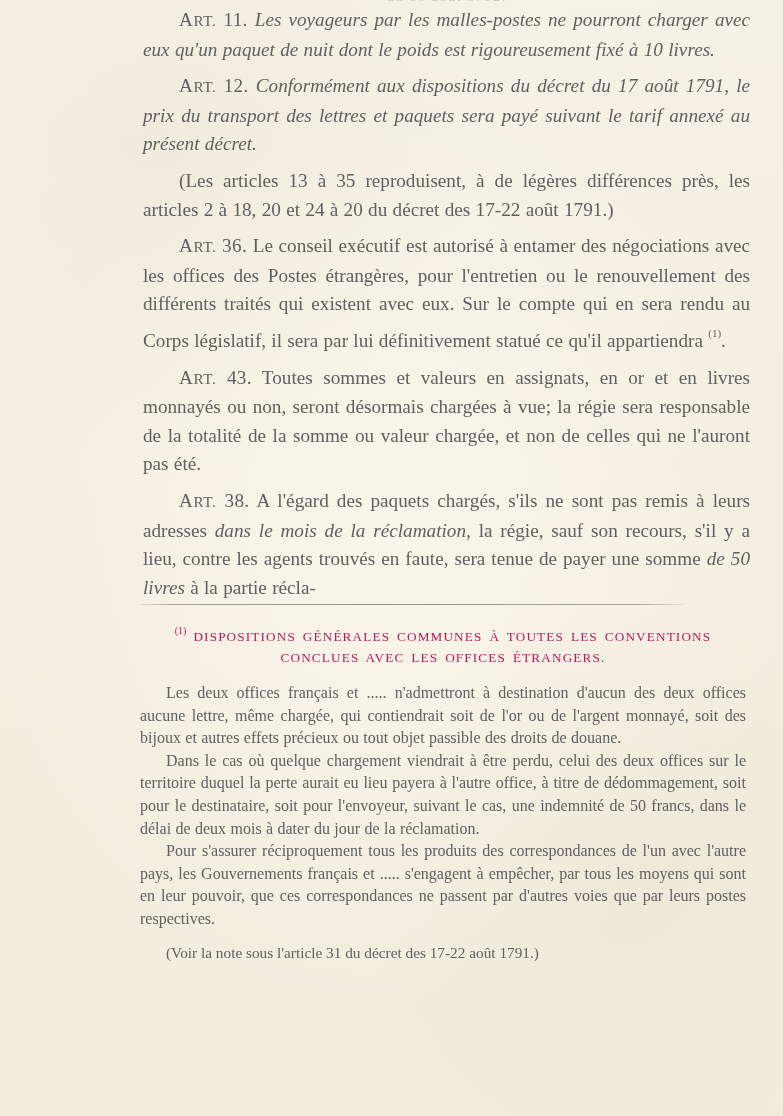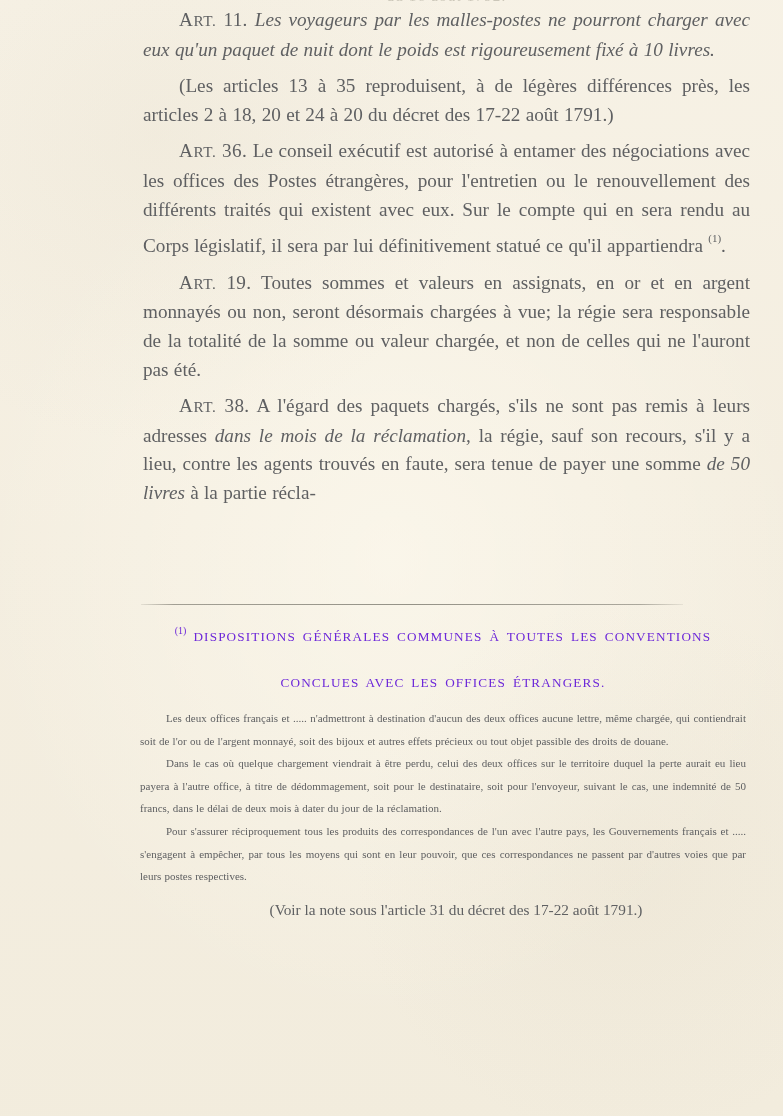--- a/index.html
+++ b/index.html
@@ -111,70 +111,71 @@
     top: 620px;
     width: 606px;
   }
 
   .fn-title {
     text-align: center;
     font-size: 13.2px;
     letter-spacing: 1.15px;
     line-height: 21px;
     text-transform: uppercase;
-    color: #6d28d9;
+    color: #be185d;
     word-spacing: 2.5px;
   }
   .fn-title .marker {
     font-size: 10px;
     vertical-align: 7px;
     letter-spacing: 0;
     margin-right: 7px;
     text-transform: none;
   }
-  .fn-title-l2 { display: block; margin-top: 25px; }
+  .fn-title-l2 { display: block; }
 
   p.fn-para {
     margin: 0;
-    font-size: 11px;
+    font-size: 16px;
     line-height: 22.6px;
     text-align: justify;
     text-indent: 26px;
     word-spacing: 0.4px;
     font-family: Liberation Serif, serif;
   }
   p.fn-para.first { margin-top: 14px; }
 
   p.fn-tail {
     margin: 11px 0 0 0;
     font-size: 15.3px;
     line-height: 22.6px;
-    text-align: center;
+    text-align: left;
     text-indent: 26px;
   }
 </style>
 </head>
 <body>
 
 <div class="page"></div>
 
 <div class="content">
 
   <div class="running-head">du 16 août 1792.</div>
 
   <div class="body-block">
 
     <p class="para"><span class="artno"><span class="big">A</span><span class="sm">RT.</span></span> <span class="num-art">11.</span> <span class="it">Les voyageurs par les malles-postes ne pourront charger avec eux qu'un paquet de nuit dont le poids est rigoureusement fixé à 10 livres.</span></p>
 
+    <p class="para"><span class="artno"><span class="big">A</span><span class="sm">RT.</span></span> <span class="num-art">12.</span> <span class="it">Conformément aux dispositions du décret du 17 août 1791, le prix du transport des lettres et paquets sera payé suivant le tarif annexé au présent décret.</span></p>
 
     <p class="para">(Les articles 13 à 35 reproduisent, à de légères différences près, les articles 2 à 18, 20 et 24 à 20 du décret des 17-22 août 1791.)</p>
 
     <p class="para"><span class="artno"><span class="big">A</span><span class="sm">RT.</span></span> <span class="num-art">36.</span> <span>Le conseil exécutif est autorisé à entamer des négociations avec les offices des Postes étrangères, pour l'entretien ou le renouvellement des différents traités qui existent avec eux. Sur le compte qui en sera rendu au Corps législatif, il sera par lui définitivement statué ce qu'il appartiendra </span><sup class="fn">(1)</sup><span>.</span></p>
 
-    <p class="para"><span class="artno"><span class="big">A</span><span class="sm">RT.</span></span> <span class="num-art">19.</span> <span>Toutes sommes et valeurs en assignats, en or et en argent monnayés ou non, seront désormais chargées à vue; la régie sera responsable de la totalité de la somme ou valeur chargée, et non de celles qui ne l'auront pas été.</span></p>
+    <p class="para"><span class="artno"><span class="big">A</span><span class="sm">RT.</span></span> <span class="num-art">43.</span> <span>Toutes sommes et valeurs en assignats, en or et en livres monnayés ou non, seront désormais chargées à vue; la régie sera responsable de la totalité de la somme ou valeur chargée, et non de celles qui ne l'auront pas été.</span></p>
 
     <p class="para"><span class="artno"><span class="big">A</span><span class="sm">RT.</span></span> <span class="num-art">38.</span> <span>A l'égard des paquets chargés, s'ils ne sont pas remis à leurs adresses </span><span class="it">dans le mois de la réclamation,</span><span> la régie, sauf son recours, s'il y a lieu, contre les agents trouvés en faute, sera tenue de payer une somme </span><span class="it">de 50 livres</span><span> à la partie récla-</span></p>
 
   </div>
 
   <div class="fn-rule"></div>
 
   <div class="footnote">
 
     <div class="fn-title"><span class="marker">(1)</span><span>Dispositions générales communes à toutes les conventions</span><span class="fn-title-l2">conclues avec les offices étrangers.</span></div>

